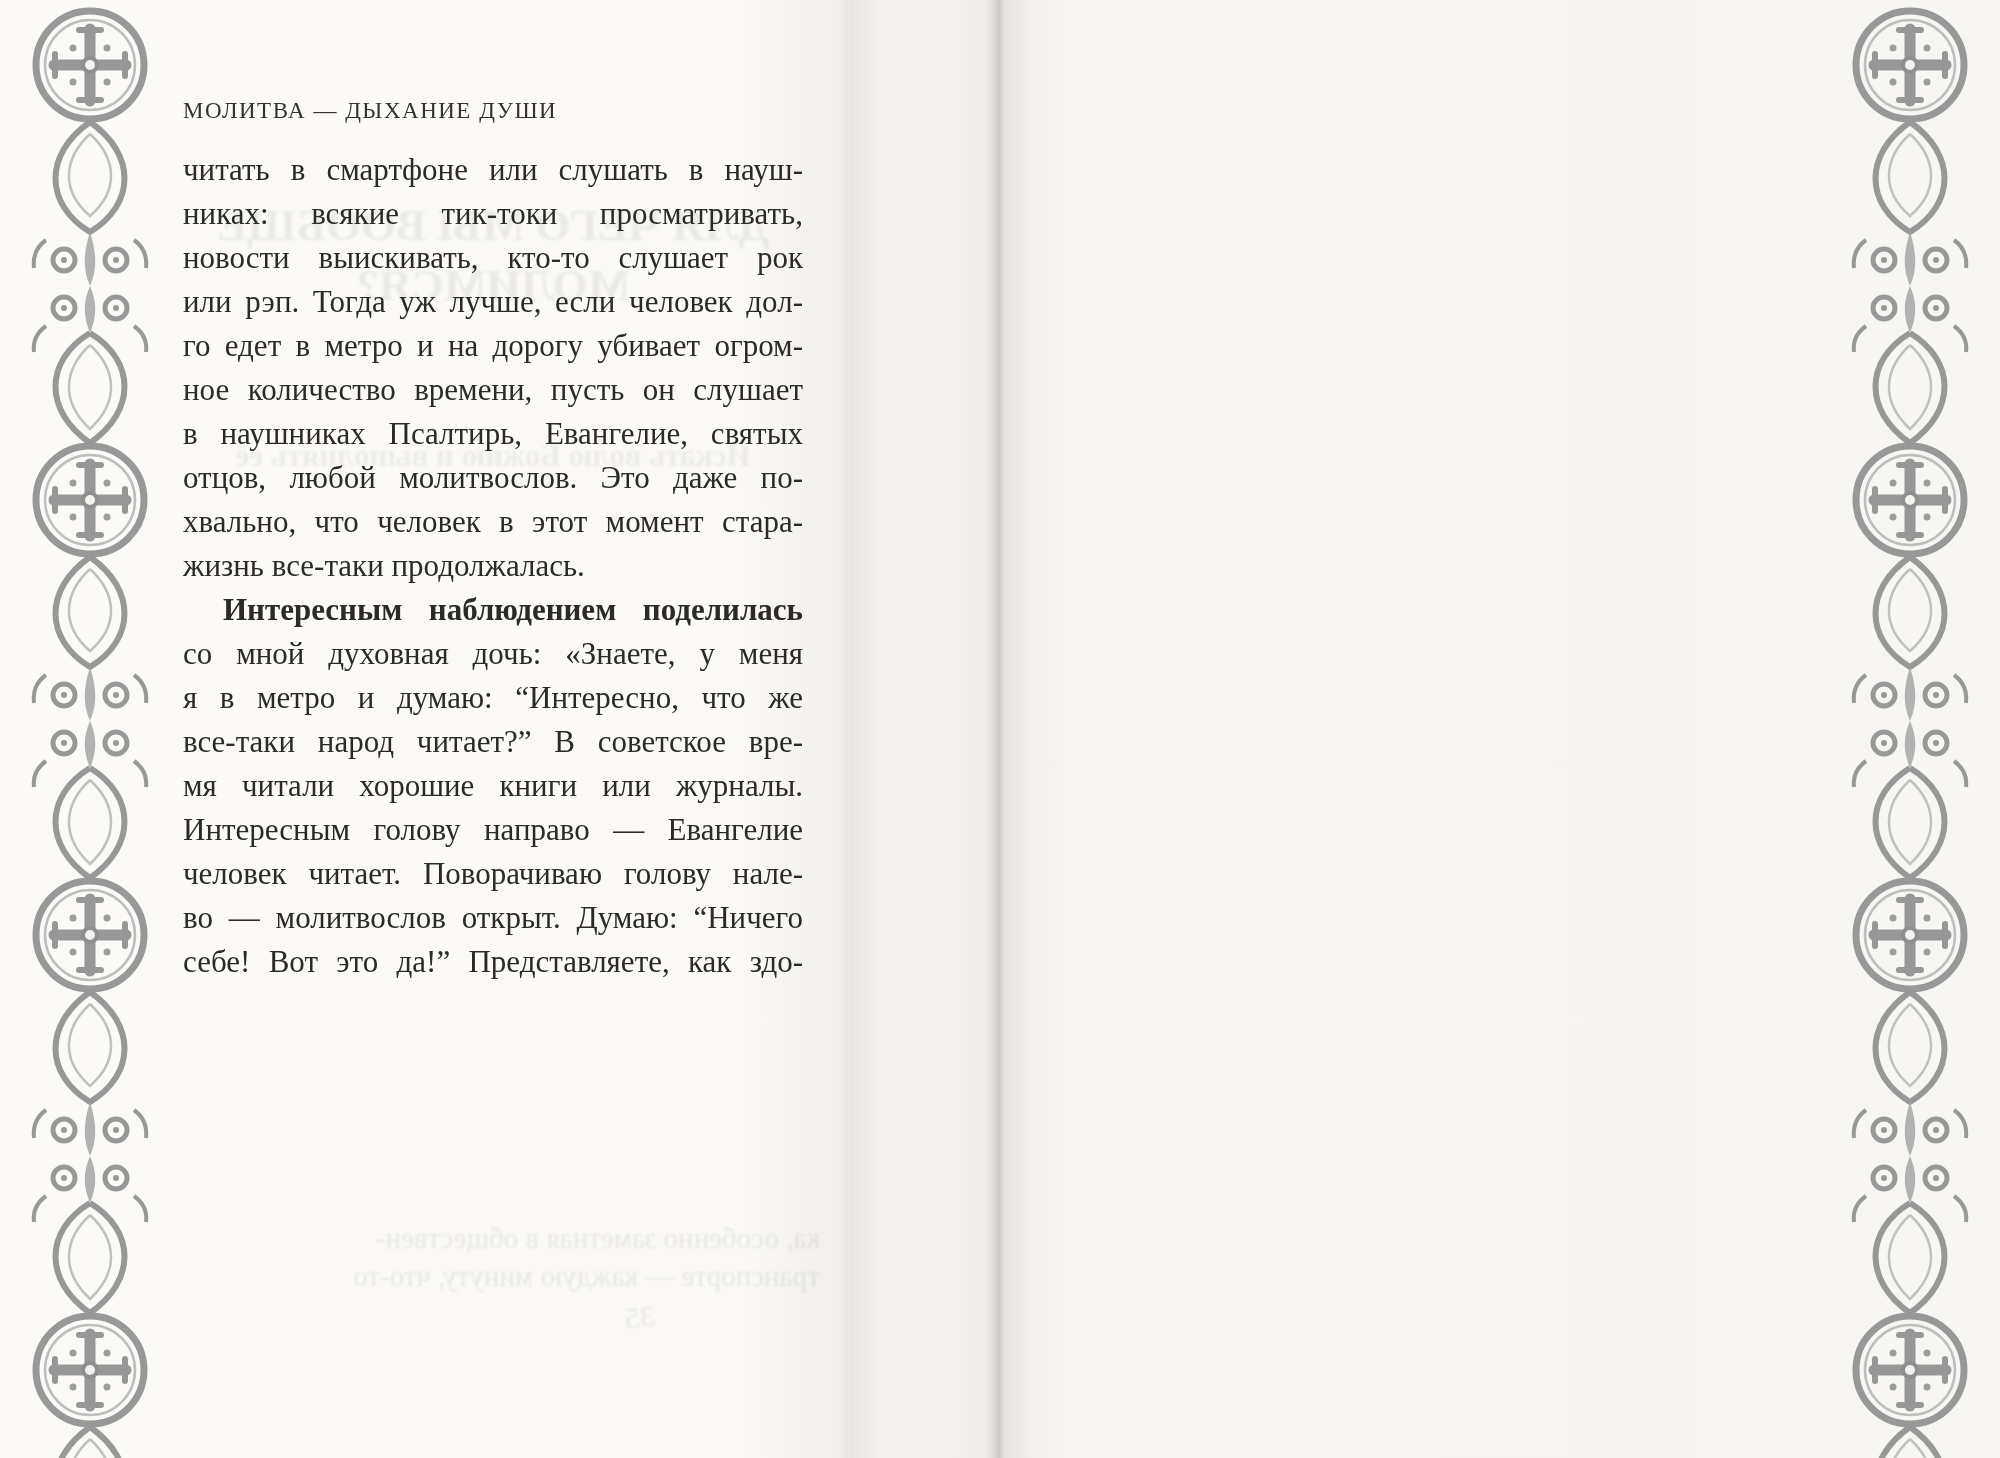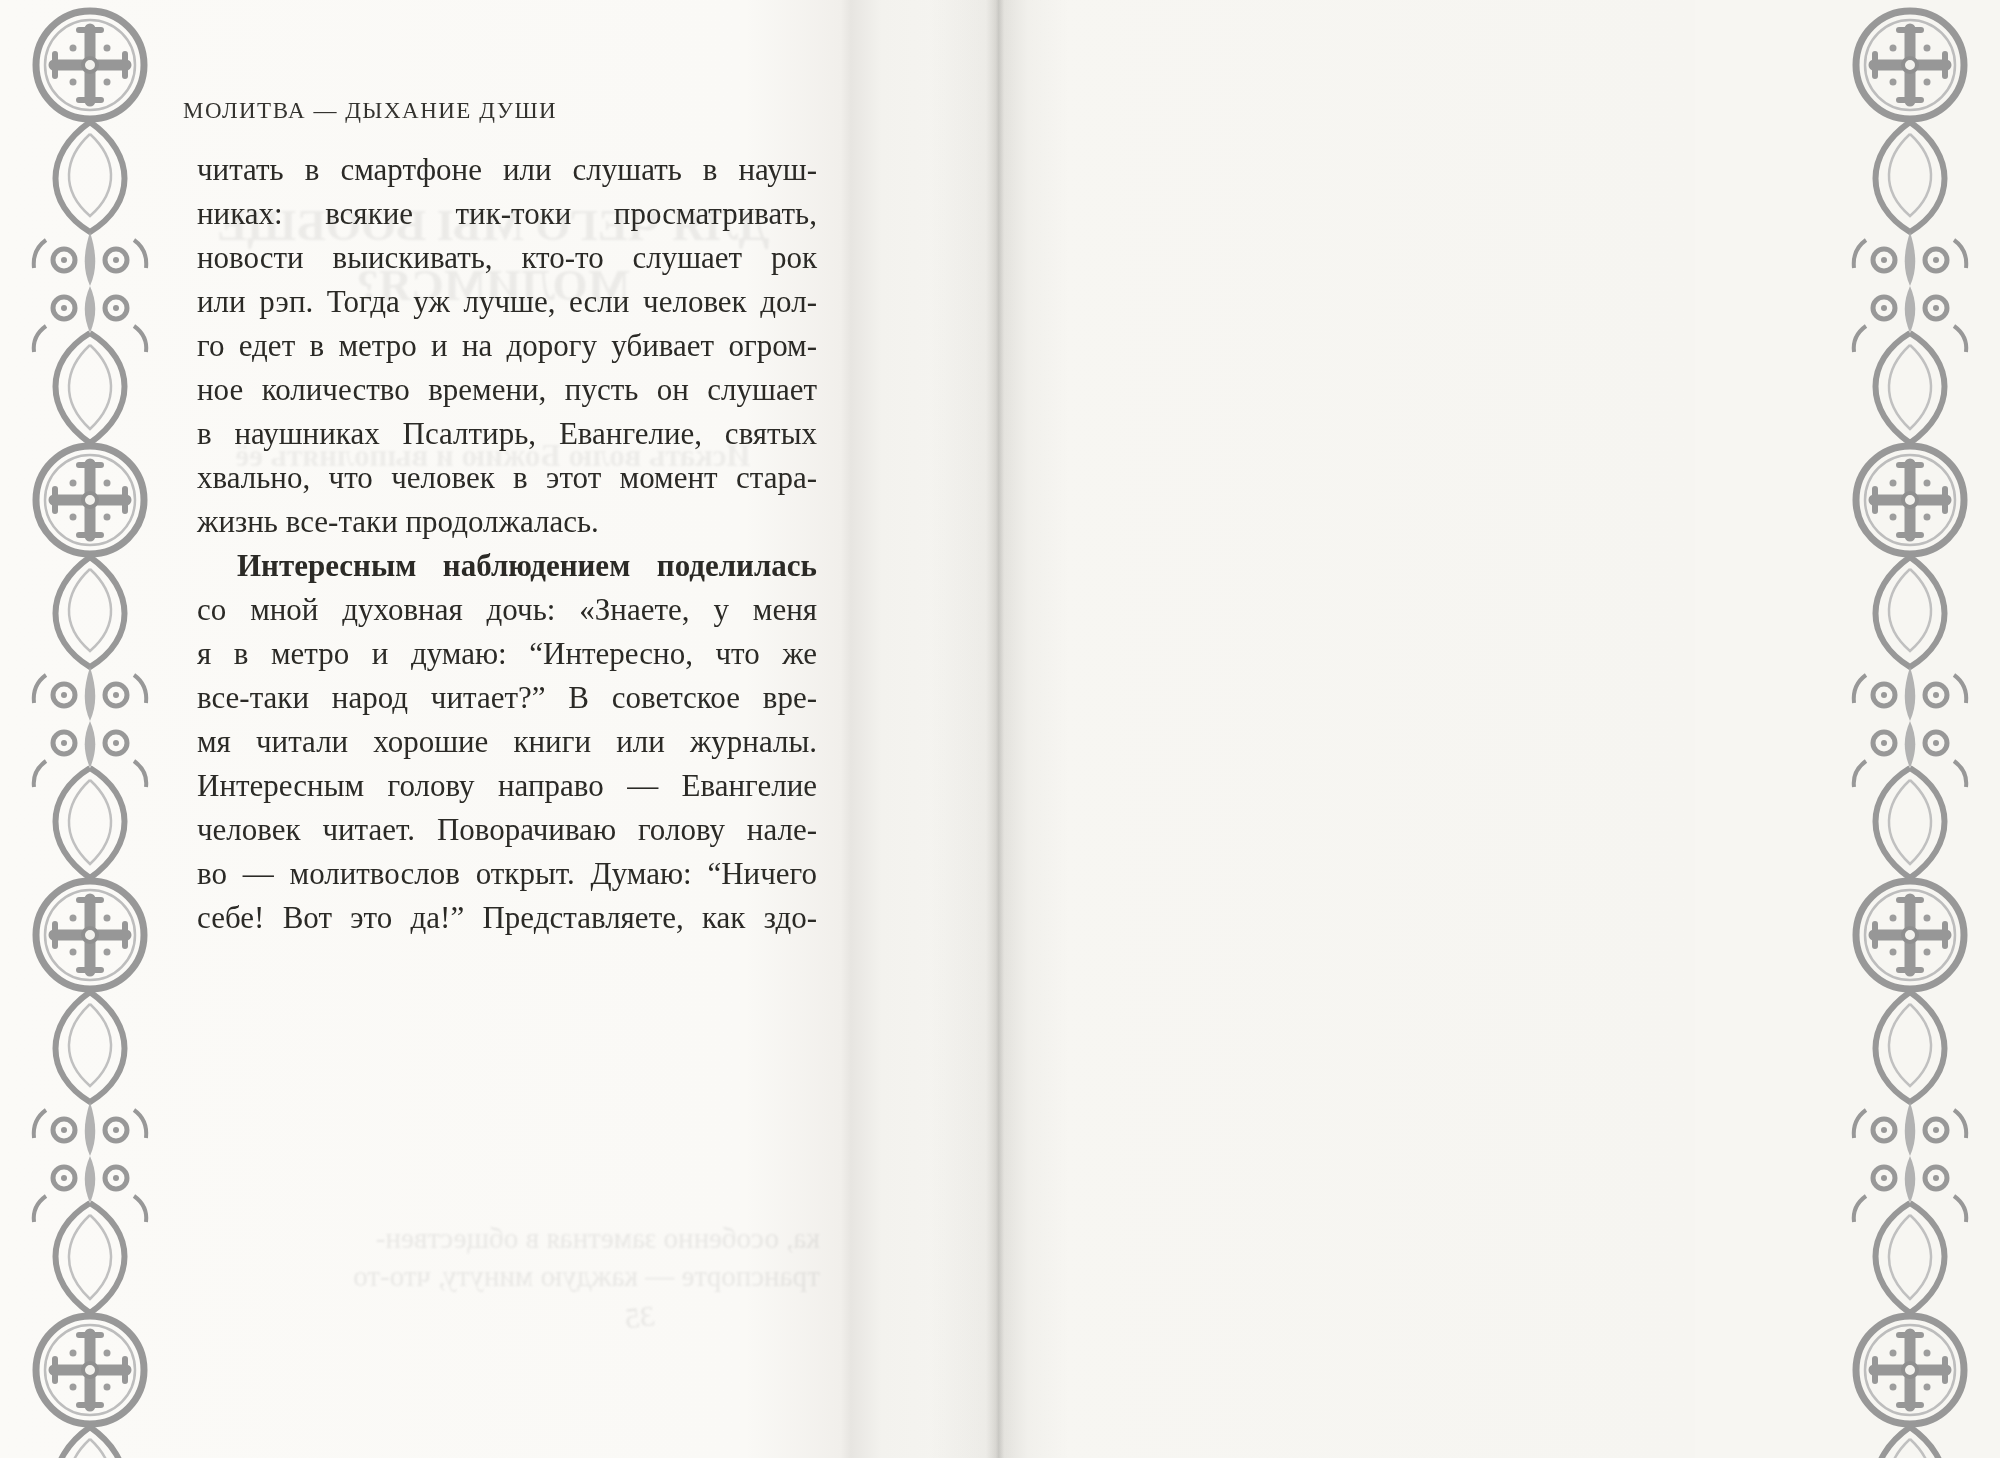--- a/index.html
+++ b/index.html
@@ -7,21 +7,21 @@
   .scan{position:relative;width:1695px;height:1458px;
     background:linear-gradient(to right,#fbfaf7 0%,#faf9f6 44%,#f1efeb 49.6%,#e7e5e1 50.2%,#f3f2ee 52%,#f7f6f2 60%,#f6f5f1 100%);}
   
   .page{position:absolute;top:0;height:1458px;}
   .page-left{left:0;width:995px;}
   .page-right{left:995px;width:1005px;}
   
   .running-head{position:absolute;left:183px;top:98px;width:620px;
     font-size:23px;letter-spacing:1.5px;color:#34332f;}
   
-  .column{position:absolute;color:#2b2a26;margin-left:14px;}
+  .column{position:absolute;color:#2b2a26;}
   .col-left{left:183px;top:148px;width:620px;font-size:31px;line-height:44px;}
   .line{text-align:justify;text-align-last:justify;white-space:normal;}
   .line.last{text-align-last:left;}
   .line.indent{text-indent:40px;font-weight:bold;}
   
   .ghost{position:absolute;transform:scaleX(-1);color:#6e6e6e;filter:blur(1px);pointer-events:none;}
   .ghost-title{left:183px;top:195px;width:620px;text-align:center;font-weight:bold;
     font-size:45px;line-height:60px;opacity:.10;}
   .ghost-sub{left:183px;top:438px;width:620px;text-align:center;font-weight:bold;
     font-size:31px;opacity:.09;}
@@ -108,20 +108,21 @@
 
     <div class="column col-left">
 
     <div class="line">читать в смартфоне или слушать в науш-</div>
         <div class="line">никах: всякие тик-токи просматривать,</div>
         <div class="line">новости выискивать, кто-то слушает рок</div>
         <div class="line">или рэп. Тогда уж лучше, если человек дол-</div>
         <div class="line">го едет в метро и на дорогу убивает огром-</div>
         <div class="line">ное количество времени, пусть он слушает</div>
         <div class="line">в наушниках Псалтирь, Евангелие, святых</div>
+        <div class="line">отцов, любой молитвослов. Это даже по-</div>
         <div class="line">хвально, что человек в этот момент стара-</div>
         <div class="line last">жизнь все-таки продолжалась.</div>
         <div class="line indent">Интересным наблюдением поделилась</div>
         <div class="line">со мной духовная дочь: «Знаете, у меня</div>
         <div class="line">я в метро и думаю: “Интересно, что же</div>
         <div class="line">все-таки народ читает?” В советское вре-</div>
         <div class="line">мя читали хорошие книги или журналы.</div>
         <div class="line">Интересным голову направо — Евангелие</div>
         <div class="line">человек читает. Поворачиваю голову нале-</div>
         <div class="line">во — молитвослов открыт. Думаю: “Ничего</div>

